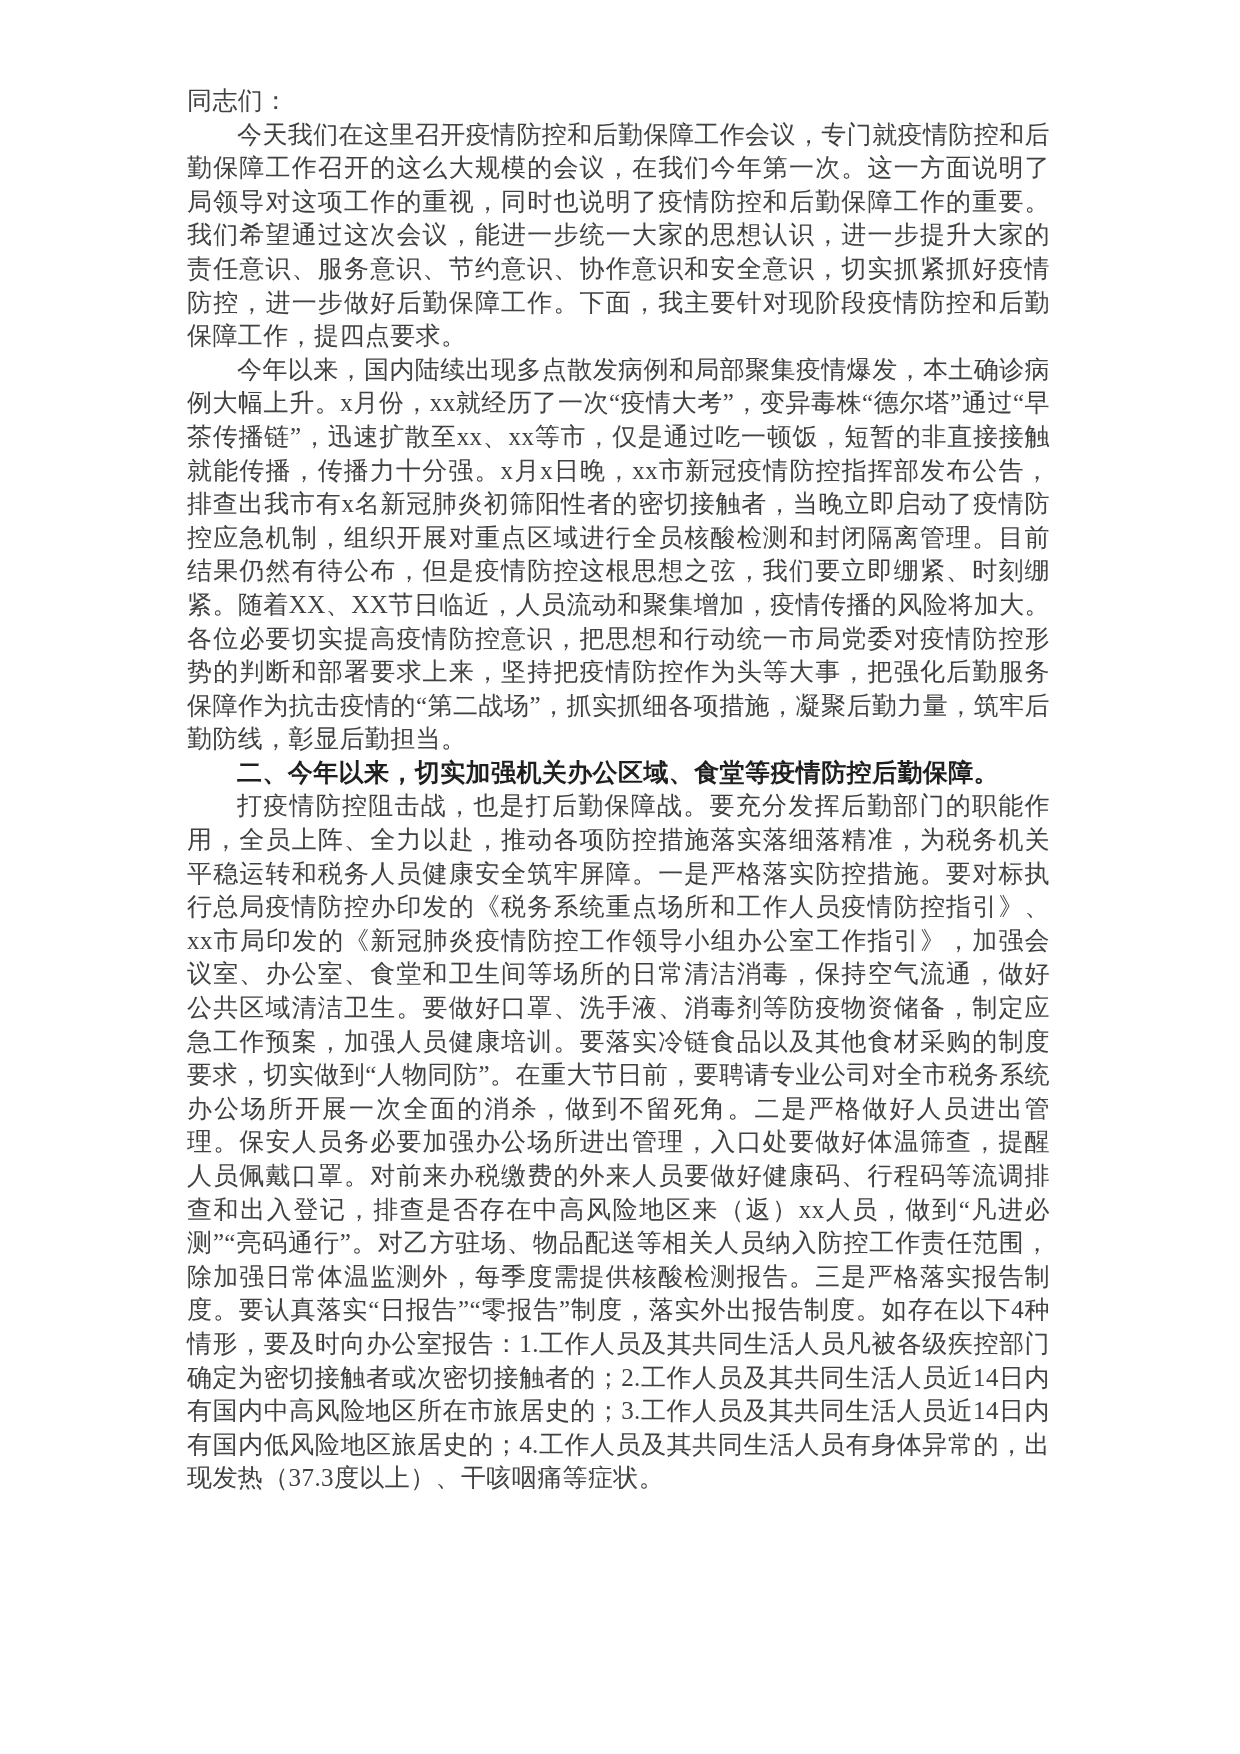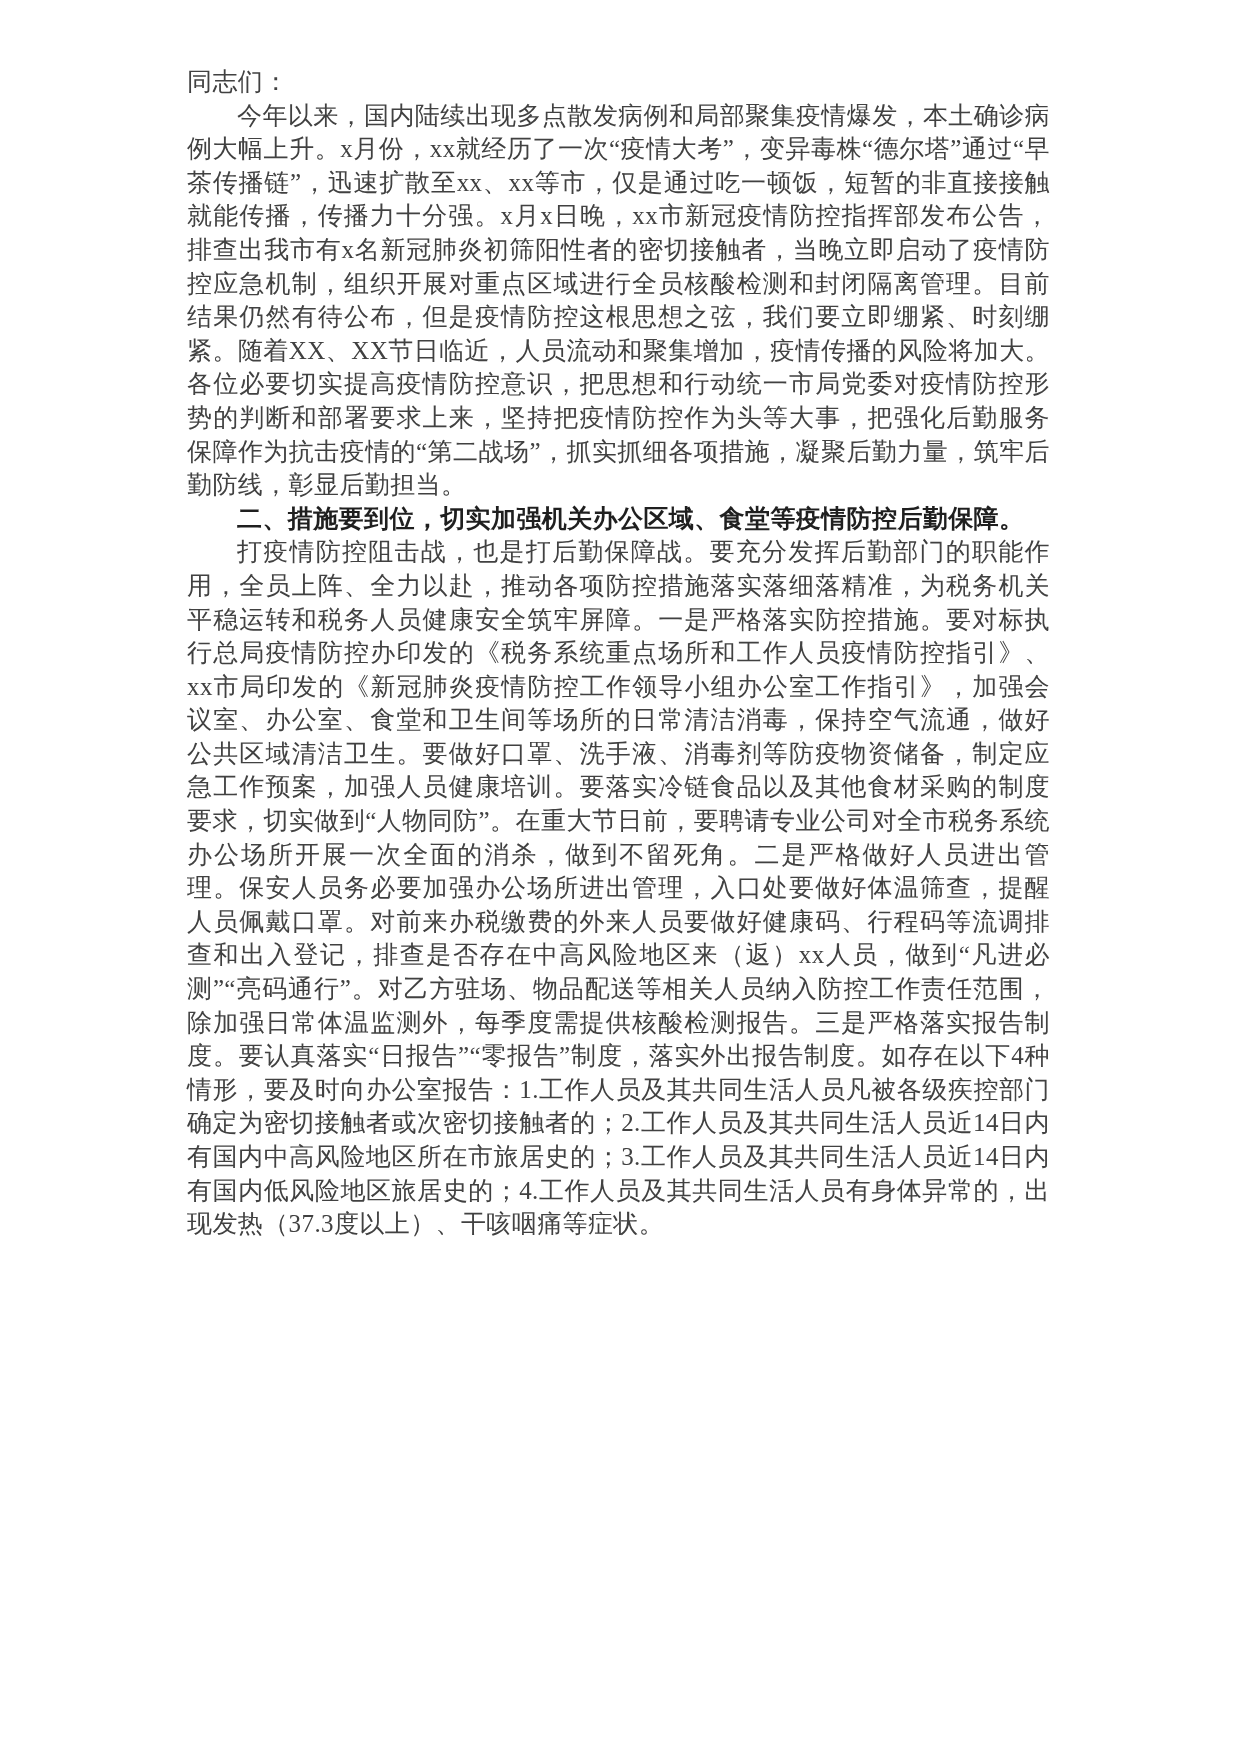--- a/index.html
+++ b/index.html
@@ -3,21 +3,21 @@
 <meta charset="utf-8">
 <style>
   * { margin: 0; padding: 0; box-sizing: border-box; }
   html, body { background: #ffffff; }
   .page {
     position: relative;
     width: 1240px;
     height: 1754px;
     background: #ffffff;
     overflow: hidden;
-    padding: 65px 190px 0 187px;
+    padding: 84px 190px 0 187px;
     font-family: "Liberation Serif", "DejaVu Serif", serif;
     font-size: 25px;
     line-height: 33.6px;
     color: #414141;
     text-align: justify;
     text-justify: inter-character;
     letter-spacing: 0.4px;
   }
   .salutation {
     text-indent: 0;
@@ -30,20 +30,21 @@
     font-weight: bold;
     color: #1f1f1f;
   }
 </style>
 </head>
 <body>
 
 <div class="page">
   <p class="salutation">同志们：</p>
 
+  <p class="para">今天我们在这里召开疫情防控和后勤保障工作会议，专门就疫情防控和后勤保障工作召开的这么大规模的会议，在我们今年第一次。这一方面说明了局领导对这项工作的重视，同时也说明了疫情防控和后勤保障工作的重要。我们希望通过这次会议，能进一步统一大家的思想认识，进一步提升大家的责任意识、服务意识、节约意识、协作意识和安全意识，切实抓紧抓好疫情防控，进一步做好后勤保障工作。下面，我主要针对现阶段疫情防控和后勤保障工作，提四点要求。</p>
 
 
   <p class="para">今年以来，国内陆续出现多点散发病例和局部聚集疫情爆发，本土确诊病例大幅上升。x月份，xx就经历了一次“疫情大考”，变异毒株“德尔塔”通过“早茶传播链”，迅速扩散至xx、xx等市，仅是通过吃一顿饭，短暂的非直接接触就能传播，传播力十分强。x月x日晚，xx市新冠疫情防控指挥部发布公告，排查出我市有x名新冠肺炎初筛阳性者的密切接触者，当晚立即启动了疫情防控应急机制，组织开展对重点区域进行全员核酸检测和封闭隔离管理。目前结果仍然有待公布，但是疫情防控这根思想之弦，我们要立即绷紧、时刻绷紧。随着XX、XX节日临近，人员流动和聚集增加，疫情传播的风险将加大。各位必要切实提高疫情防控意识，把思想和行动统一市局党委对疫情防控形势的判断和部署要求上来，坚持把疫情防控作为头等大事，把强化后勤服务保障作为抗击疫情的“第二战场”，抓实抓细各项措施，凝聚后勤力量，筑牢后勤防线，彰显后勤担当。</p>
 
-  <p class="heading">二、措施要到位，切实加强机关办公区域、食堂等疫情防控后勤保障。</p>
+  <p class="heading">二、今年以来，切实加强机关办公区域、食堂等疫情防控后勤保障。</p>
 
   <p class="para">打疫情防控阻击战，也是打后勤保障战。要充分发挥后勤部门的职能作用，全员上阵、全力以赴，推动各项防控措施落实落细落精准，为税务机关平稳运转和税务人员健康安全筑牢屏障。一是严格落实防控措施。要对标执行总局疫情防控办印发的《税务系统重点场所和工作人员疫情防控指引》、xx市局印发的《新冠肺炎疫情防控工作领导小组办公室工作指引》，加强会议室、办公室、食堂和卫生间等场所的日常清洁消毒，保持空气流通，做好公共区域清洁卫生。要做好口罩、洗手液、消毒剂等防疫物资储备，制定应急工作预案，加强人员健康培训。要落实冷链食品以及其他食材采购的制度要求，切实做到“人物同防”。在重大节日前，要聘请专业公司对全市税务系统办公场所开展一次全面的消杀，做到不留死角。二是严格做好人员进出管理。保安人员务必要加强办公场所进出管理，入口处要做好体温筛查，提醒人员佩戴口罩。对前来办税缴费的外来人员要做好健康码、行程码等流调排查和出入登记，排查是否存在中高风险地区来（返）xx人员，做到“凡进必测”“亮码通行”。对乙方驻场、物品配送等相关人员纳入防控工作责任范围，除加强日常体温监测外，每季度需提供核酸检测报告。三是严格落实报告制度。要认真落实“日报告”“零报告”制度，落实外出报告制度。如存在以下4种情形，要及时向办公室报告：1.工作人员及其共同生活人员凡被各级疾控部门确定为密切接触者或次密切接触者的；2.工作人员及其共同生活人员近14日内有国内中高风险地区所在市旅居史的；3.工作人员及其共同生活人员近14日内有国内低风险地区旅居史的；4.工作人员及其共同生活人员有身体异常的，出现发热（37.3度以上）、干咳咽痛等症状。</p>
 </div>
 
 </body></html>

